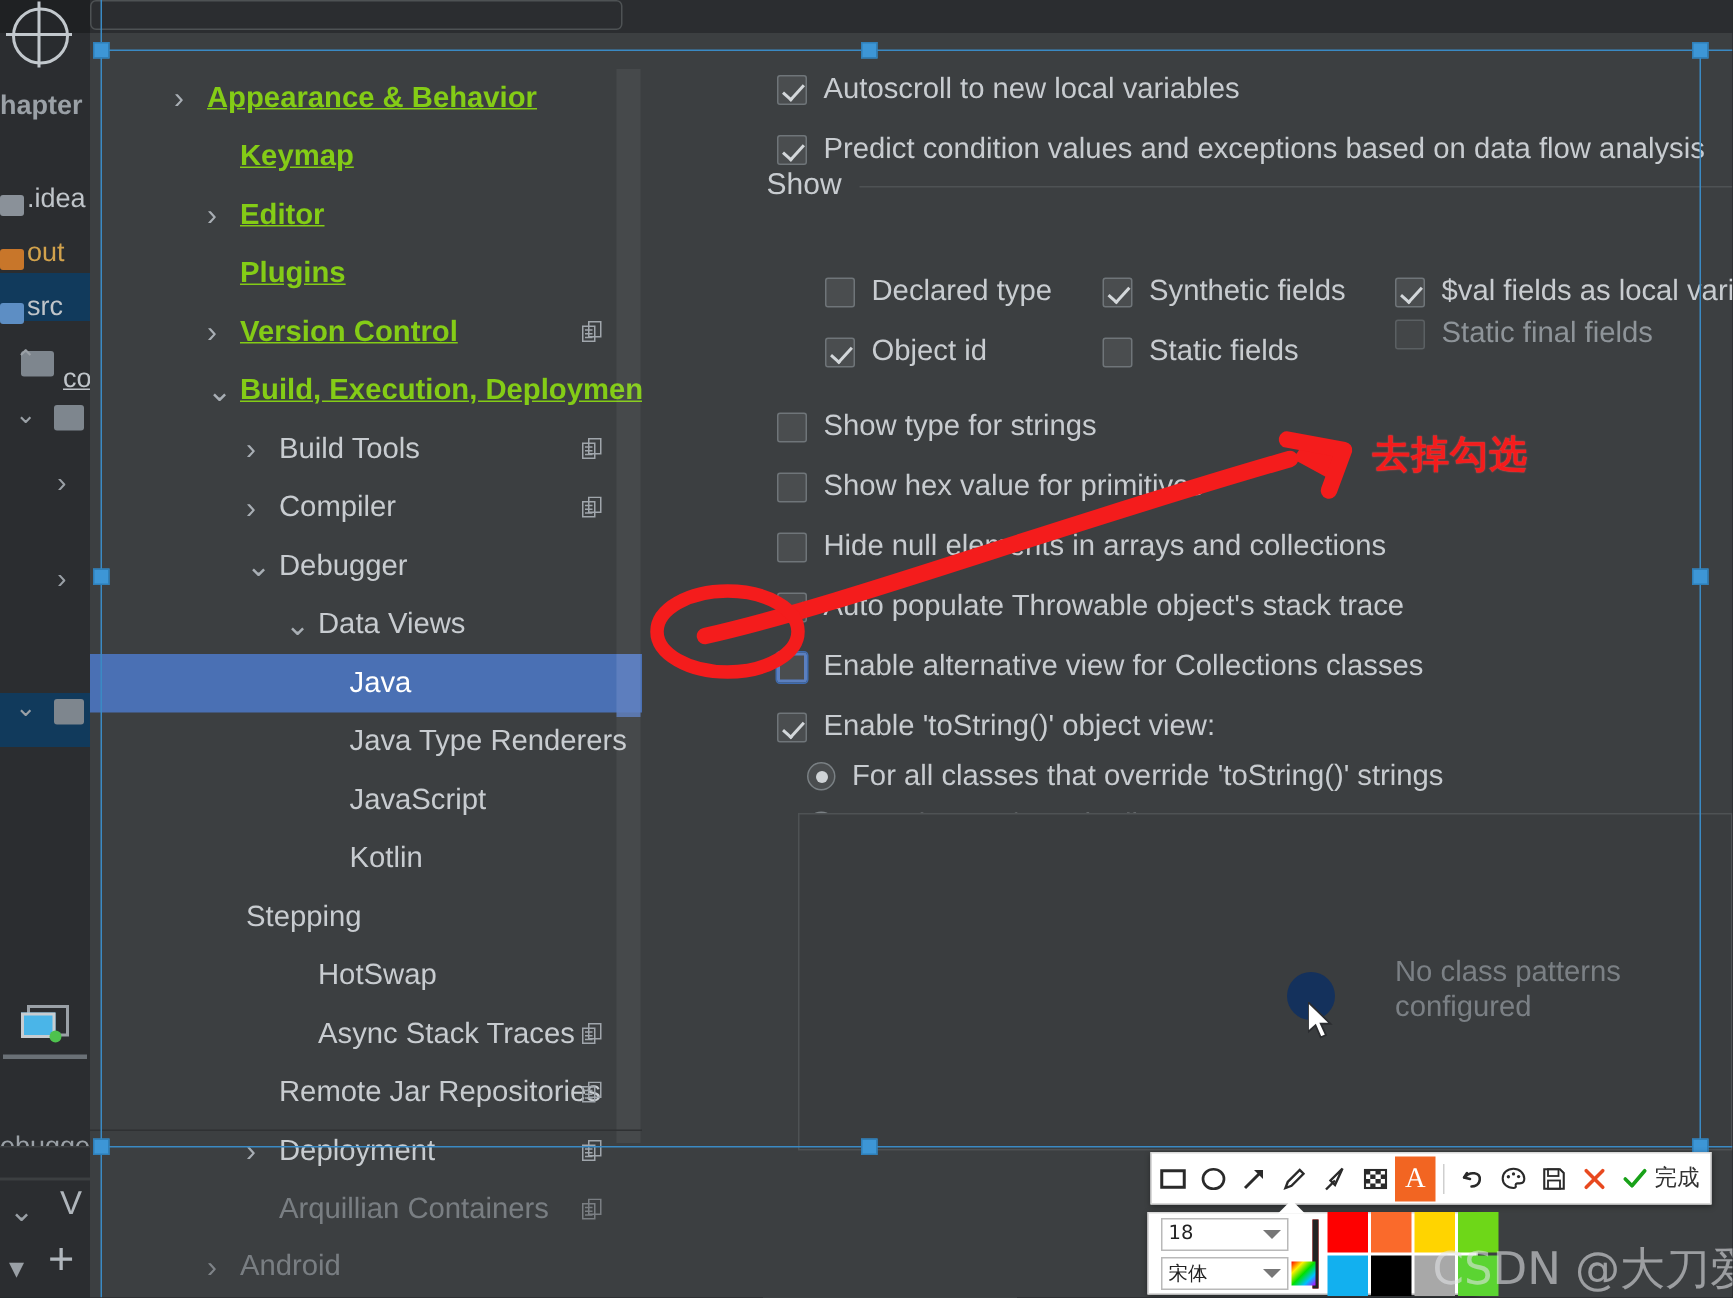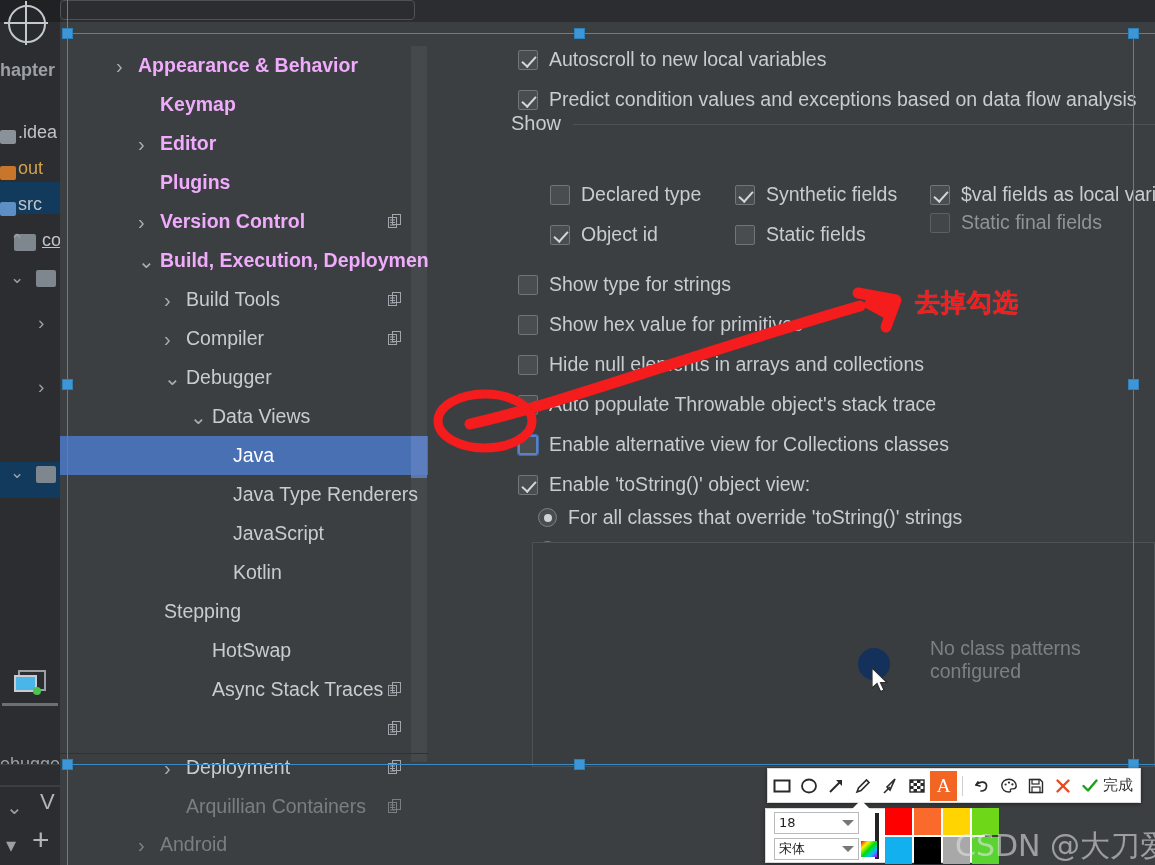--- a/index.html
+++ b/index.html
@@ -26,21 +26,21 @@
   .dlg-header{position:absolute;left:0;top:0;width:1095px;height:22px;background:#2b2d30;}
   .dlg-search{position:absolute;left:0px;top:0px;width:355px;height:20px;
       border:1px solid #4e5254;border-radius:4px;background:#2b2d30;box-sizing:border-box;}
 
   .tree-pane{position:absolute;left:0;top:22px;width:368px;height:843px;background:#3c3f41;}
   .tree-pane-inner{position:absolute;inset:0;overflow:hidden;}
   .tree-row{position:absolute;left:0;width:368px;height:39px;display:flex;align-items:center;}
   .tree-row.sel{background:#4a70b4;}
   .tree-row.faded{opacity:.62;}
   .tree-label{color:#c8ccd0;font-size:19.5px;white-space:nowrap;}
-  .tree-label.bold{font-weight:bold;color:#f0abfc;}
+  .tree-label.bold{font-weight:bold;color:#84cc16;text-decoration:underline;}
   .tree-label.sel{color:#ffffff;}
   .tree-label.muted{color:#9fa5ab;}
   .tw{position:absolute;color:#a8aeb4;font-size:15px;line-height:1;user-select:none;}
   .copy-ic{position:absolute;right:26px;width:14px;height:15px;}
   .fadebar{position:absolute;left:0;width:368px;height:2px;background:#2f3133;}
 
   .tree-scroll-track{position:absolute;left:351px;top:24px;width:16px;height:716px;background:rgba(255,255,255,0.055);}
   .tree-scroll-thumb{position:absolute;left:351px;top:414px;width:16px;height:42px;background:#5f7fbe;opacity:.85;}
 
   
@@ -116,21 +116,21 @@
     <div class="proj-sel" style="top:440px;height:36px;"></div>
 
     <div class="proj-item" style="left:0px;top:38px;font-weight:bold;color:#9aa0a6;">hapter</div>
     <div class="proj-folder-ic" style="left:0px;top:108px;background:#8a9199;"></div>
     <div class="proj-item" style="left:18px;top:100px;">.idea</div>
     <div class="proj-folder-ic" style="left:0px;top:144px;background:#c8762a;"></div>
     <div class="proj-item" style="left:18px;top:136px;color:#d2a24c;">out</div>
     <div class="proj-folder-ic" style="left:0px;top:180px;background:#5d8ec4;"></div>
     <div class="proj-item" style="left:18px;top:172px;">src</div>
     <div class="proj-folder-ic" style="left:14px;top:212px;width:22px;height:17px;background:#7e868e;"></div>
-    <div class="proj-item" style="left:42px;top:208px;text-decoration:underline;">co</div>
+    <div class="proj-item" style="left:42px;top:220px;text-decoration:underline;">co</div>
     <div class="chev-sm" style="left:10px;top:208px;">⌃</div>
     <div class="proj-folder-ic" style="left:36px;top:248px;width:20px;height:17px;background:#7e868e;"></div>
     <div class="chev-sm" style="left:10px;top:245px;">⌄</div>
     <div class="chev-sm" style="left:38px;top:290px;font-size:19px;">›</div>
     <div class="chev-sm" style="left:38px;top:354px;font-size:19px;">›</div>
     <div class="chev-sm" style="left:10px;top:440px;">⌄</div>
     <div class="proj-folder-ic" style="left:36px;top:444px;width:20px;height:17px;background:#7e868e;"></div>
 
     <div class="proj-item dim" style="left:0px;top:732px;">ebugge</div>
   </div>
@@ -237,20 +237,21 @@
             <span class="tree-label" style="margin-left: 152px;">Async Stack Traces</span>
             <span class="copy-ic" style="top: 12px;"><svg viewBox="0 0 14 15" width="14" height="15">
                 <rect x="0.5" y="3.5" width="8" height="10" fill="none" stroke="#a0a6ac"></rect>
                 <rect x="4.5" y="0.5" width="8" height="10" fill="none" stroke="#a0a6ac"></rect>
                 <line x1="2" y1="6" x2="7" y2="6" stroke="#a0a6ac"></line>
                 <line x1="2" y1="8.5" x2="7" y2="8.5" stroke="#a0a6ac"></line>
                 <line x1="2" y1="11" x2="7" y2="11" stroke="#a0a6ac"></line>
               </svg></span>
           </div>
           <div class="tree-row" style="top: 687px;">
+            <span class="tree-label" style="margin-left: 126px;">Remote Jar Repositories</span>
             <span class="copy-ic" style="top: 12px;"><svg viewBox="0 0 14 15" width="14" height="15">
                 <rect x="0.5" y="3.5" width="8" height="10" fill="none" stroke="#a0a6ac"></rect>
                 <rect x="4.5" y="0.5" width="8" height="10" fill="none" stroke="#a0a6ac"></rect>
                 <line x1="2" y1="6" x2="7" y2="6" stroke="#a0a6ac"></line>
                 <line x1="2" y1="8.5" x2="7" y2="8.5" stroke="#a0a6ac"></line>
                 <line x1="2" y1="11" x2="7" y2="11" stroke="#a0a6ac"></line>
               </svg></span>
           </div>
           <div class="tree-row" style="top: 726px;">
             <span class="tw" style="left: 104px; font-size: 20px; top: 10px;">›</span>

